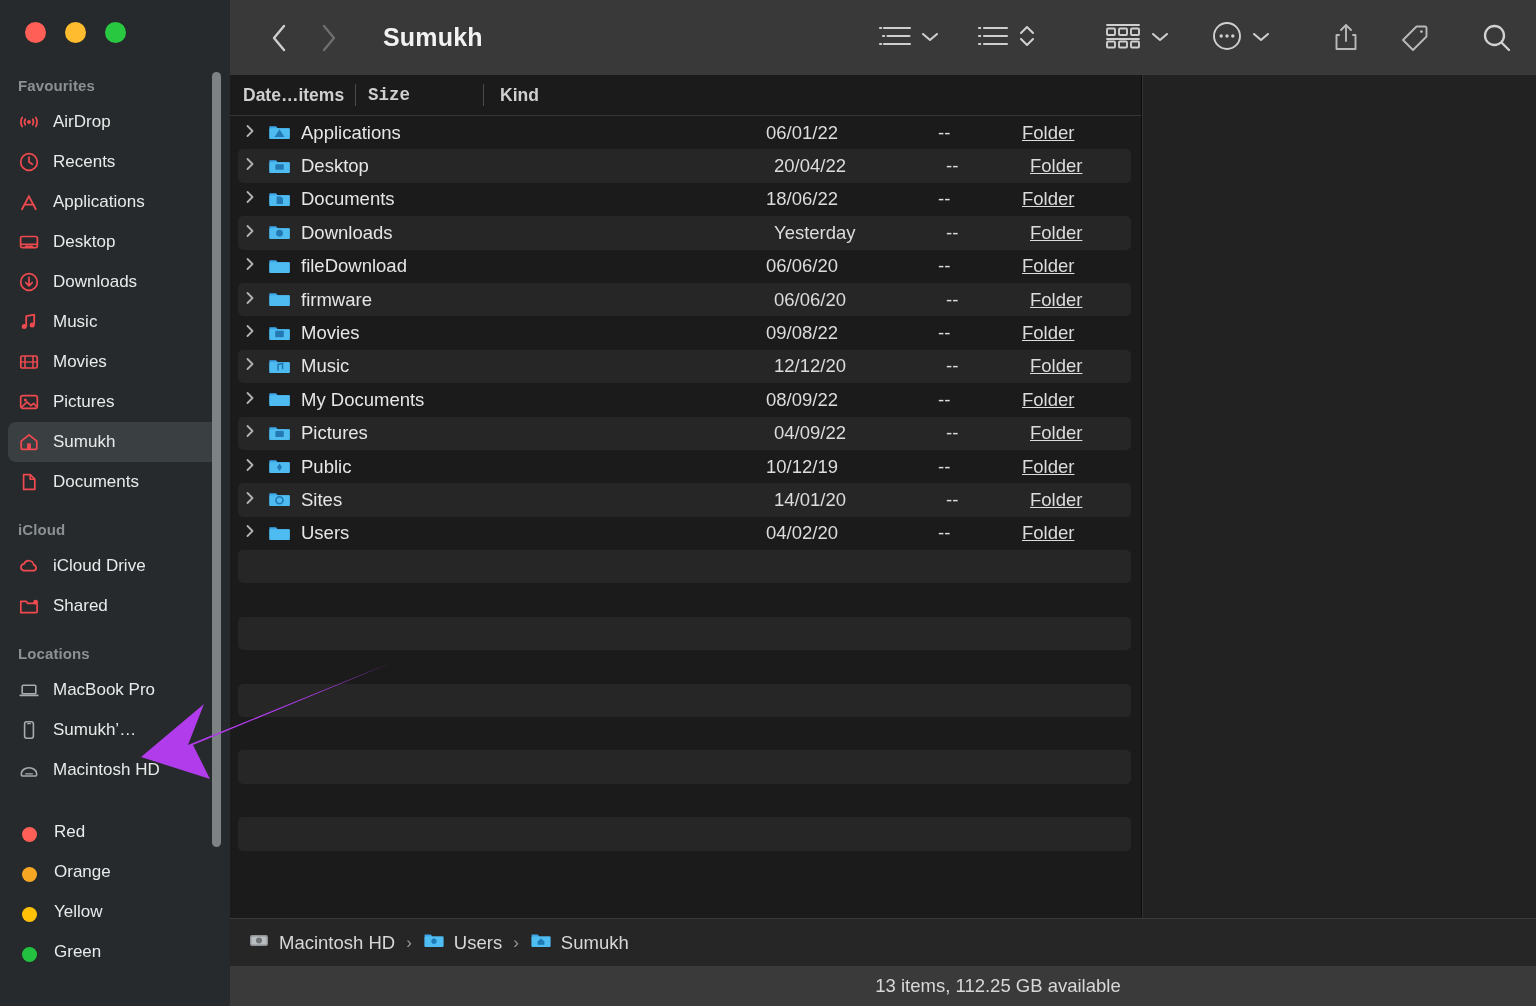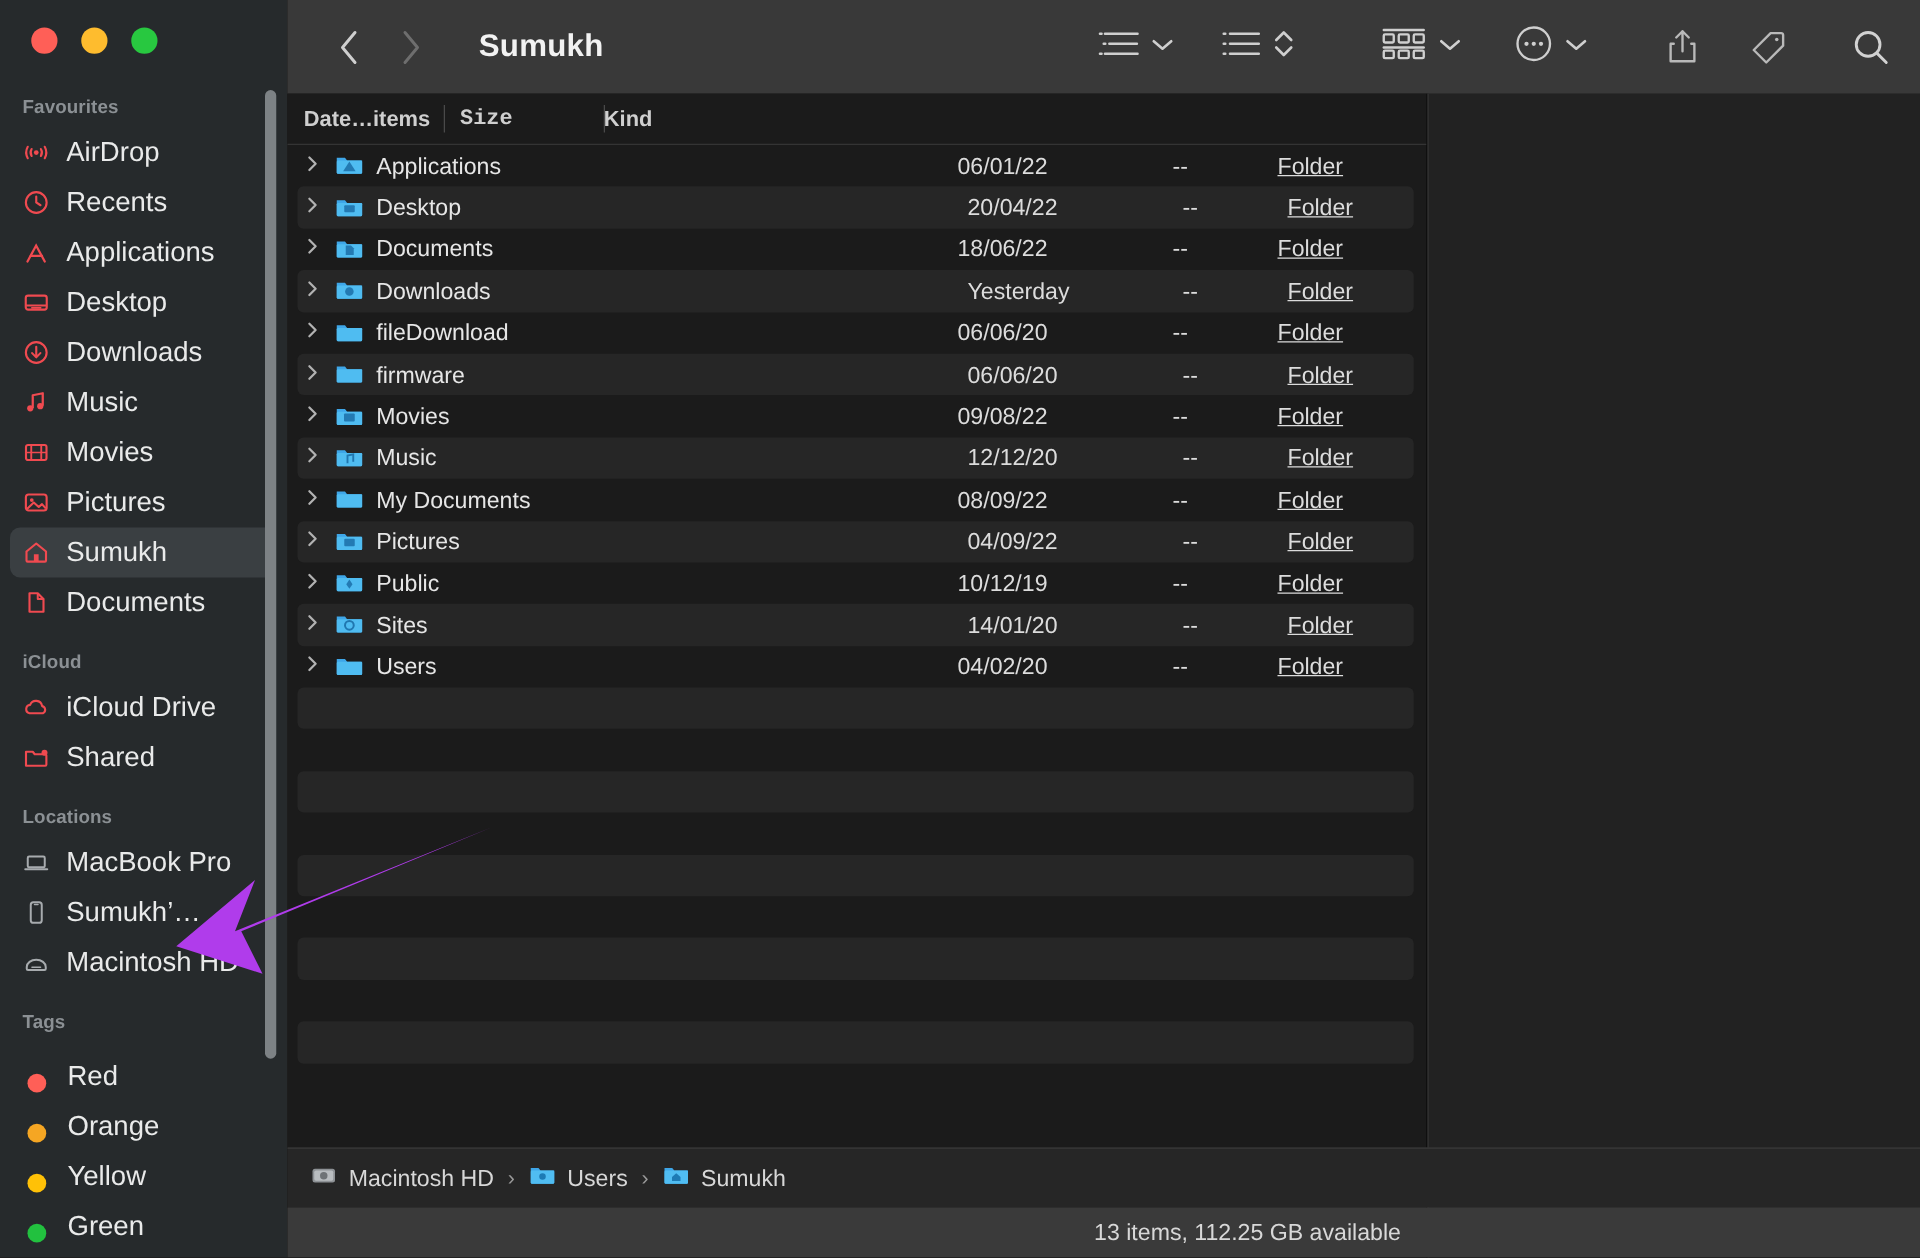--- a/index.html
+++ b/index.html
@@ -40,21 +40,21 @@
     display: flex;
     align-items: center;
     padding: 0 10px 0 10px;
     margin: 0 10px 0 8px;
     border-radius: 8px;
     gap: 13px;
   }
   .sb-item.selected { background: #3a3f42; }
   .sb-label {
     color: #e9eaea;
-    font-size: 22px;
+    font-size: 17px;
     font-weight: 500;
     white-space: nowrap;
     overflow: hidden;
   }
   .sb-ico { width: 22px; height: 22px; flex: 0 0 22px; display:block; }
   .tag-dot { width: 15px; height: 15px; border-radius: 50%; margin-left: 4px; flex:0 0 15px;}
   .tag-row { height: 40px; display:flex; align-items:flex-end; gap: 17px; padding-left: 10px; margin: 0 10px 0 8px;}
 
   #sb-scrollbar {
     position: absolute;
@@ -104,21 +104,21 @@
     position: relative;
   }
   .ch { position: relative; height: 100%; display: flex; align-items: center; }
   .ch + .ch::before {
     content: ""; position: absolute; left: 0; top: 9px; bottom: 9px; width: 1px; background: #4a4a4a;
   }
   .ch-name { width: 523px; padding-left: 70px; }
   .ch-sortcaret { position: absolute; right: 18px; top: 50%; transform: translateY(-50%); }
   .ch-date { width: 125px; padding-left: 13px; }
   .ch-size { width: 128px; padding-left: 13px; font-family: Liberation Mono, monospace; }
-  .ch-kind { flex: 1; padding-left: 0; }
+  .ch-kind { flex: 1; padding-left: 17px; }
 
   #rows { flex: 1; overflow: hidden; position: relative; }
   .row {
     height: 33.4px;
     display: flex;
     align-items: center;
     font-size: 18.5px;
     color: #e6e6e6;
     position: relative;
   }
@@ -289,21 +289,20 @@
     <div class="sb-item">
       <span class="sb-ico"><svg viewBox="0 0 22 22">
             <path d="M3.4 14.6a7.6 5.8 0 0 1 15.2 0v1.4a1 1 0 0 1-1 1H4.4a1 1 0 0 1-1-1z" fill="none" stroke="#a7abae" stroke-width="1.6" stroke-linejoin="round"></path>
             <path d="M7.6 14.8h6.8" stroke="#a7abae" stroke-width="1.3" stroke-linecap="round"></path>
           </svg></span>
       <span class="sb-label">Macintosh HD</span>
     </div>
 
     <div class="sb-gap"></div>
 
-    <div class="sb-section-title">Tags</div>
     <div class="tag-row">
       <span class="tag-dot" style="background:#ff5f57"></span>
       <span class="sb-label">Red</span>
     </div>
     <div class="tag-row">
       <span class="tag-dot" style="background:#f5a623"></span>
       <span class="sb-label">Orange</span>
     </div>
     <div class="tag-row">
       <span class="tag-dot" style="background:#ffc107"></span>

